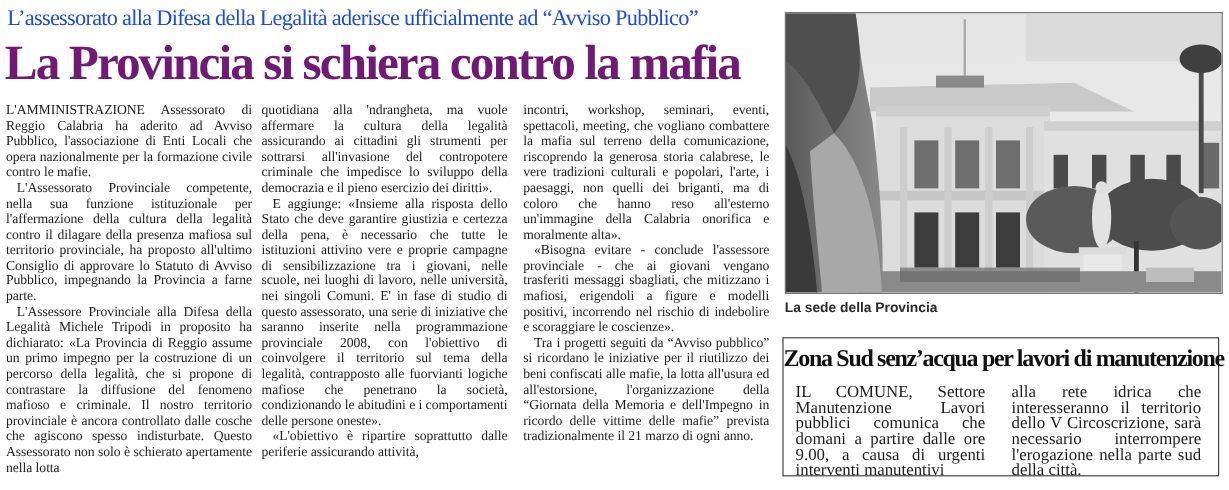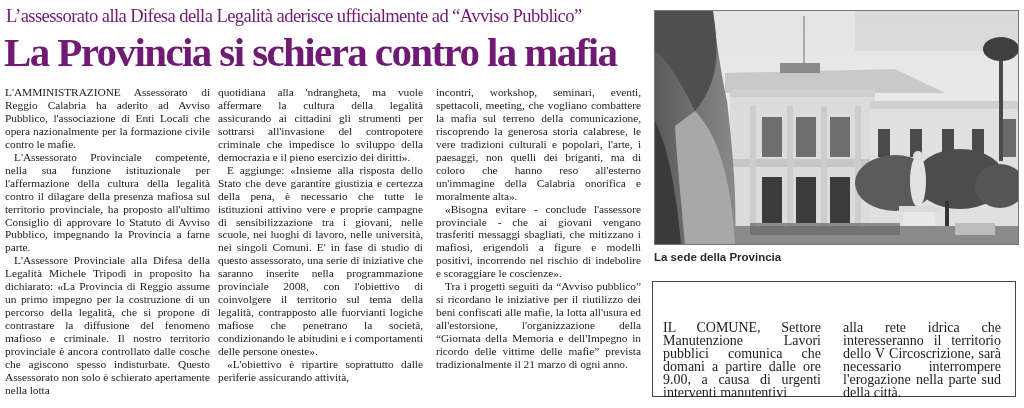--- a/index.html
+++ b/index.html
@@ -3,21 +3,21 @@
 <meta charset="utf-8">
 <style>
   html, body { margin: 0; padding: 0; }
   body {
     width: 1024px; height: 408px; overflow: hidden; position: relative;
     background: #ffffff; color: #1a1a1a;
     font-family: "Liberation Serif", "DejaVu Serif", serif;
   }
   .kicker {
     position: absolute; left: 6px; top: 5px; width: 640px;
-    font-size: 18.6px; letter-spacing: -0.6px; color: #701a75; white-space: nowrap;
+    font-size: 18.6px; letter-spacing: -0.6px; color: #1d4ed8; white-space: nowrap;
   }
   .headline {
     position: absolute; left: 4px; top: 30px; width: 640px;
     font-size: 41px; font-weight: bold; letter-spacing: -1.6px; line-height: 44px;
     color: #701a75; white-space: nowrap;
   }
   .col {
     position: absolute; top: 86px; width: 205px;
     font-size: 11.4px; line-height: 12.95px; text-align: justify; color: #1c1c1c;
     letter-spacing: -0.05px;
@@ -143,15 +143,16 @@
 
     <path d="M0,0 L58,0 C62,40 68,70 72,90 C78,140 82,190 80,233 L25,233 C18,200 10,160 0,130 Z" fill="url(#flagG)"></path>
     <path d="M0,0 L58,0 C64,40 65,70 40,100 C30,80 15,50 0,40 Z" fill="#4f4f4f"></path>
     <path d="M0,110 C15,140 22,190 26,233 L0,233 Z" fill="#3a3a3a"></path>
     <path d="M40,100 C60,120 76,160 80,233 L30,233 C26,190 22,150 20,115 Z" fill="#a8a8a8"></path>
   </svg>
 </div>
 <div class="caption">La sede della Provincia</div>
 
 <div class="box">
+  <div class="box-title">Zona Sud senz’acqua per lavori di manutenzione</div>
   <div class="box-col box-col1">IL COMUNE, Settore Manutenzione Lavori pubblici comunica che domani a partire dalle ore 9.00, a causa di urgenti interventi manutentivi</div>
   <div class="box-col box-col2">alla rete idrica che interesseranno il territorio dello V Circoscrizione, sarà necessario interrompere l'erogazione nella parte sud della città.</div>
 </div>
 
 </body></html>

